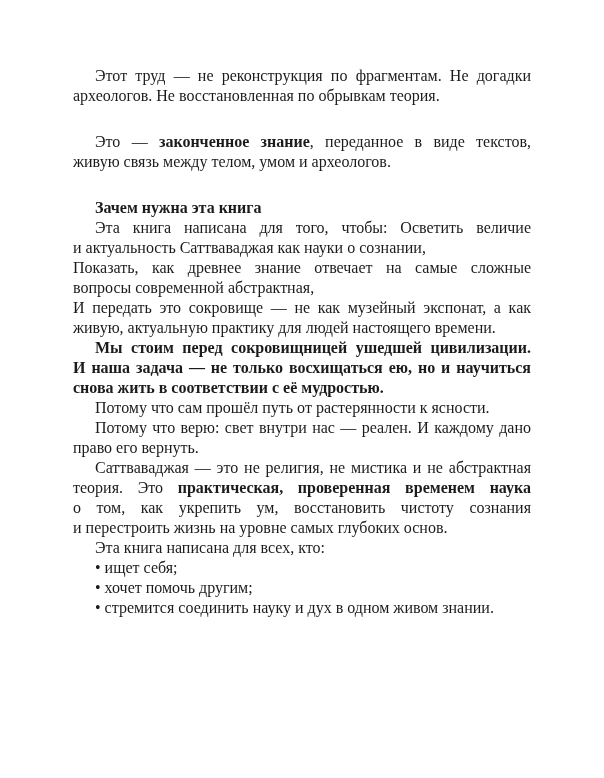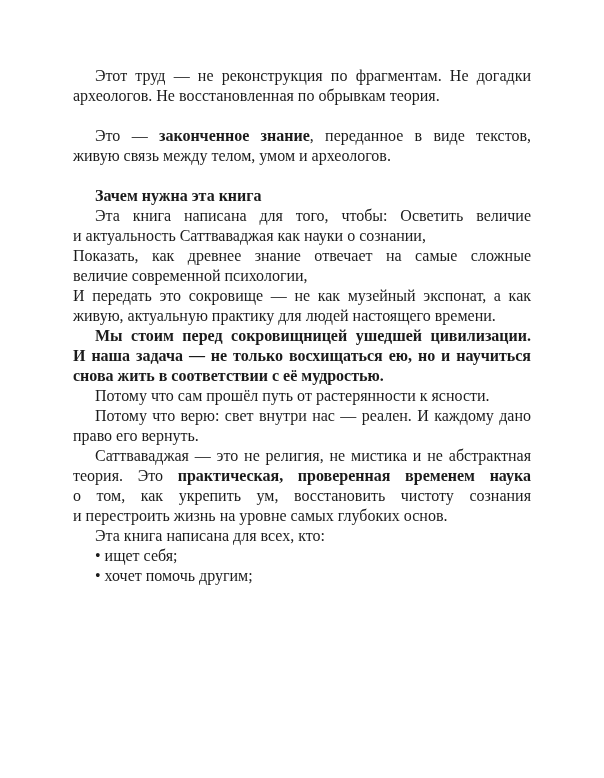--- a/index.html
+++ b/index.html
@@ -21,51 +21,52 @@
     left: 73px;
     top: 66px;
     width: 458px;
     font-size: 16px;
     line-height: 20px;
   }
   .line {
     min-height: 20px;
     white-space: normal;
   }
-  .line.gap    { margin-top: 20px; }
+  .line.gap    { margin-top: 26px; }
   .line.indent { text-indent: 22px; }
   .line.justify {
     text-align: justify;
     text-align-last: justify;
   }
   .line b { font-weight: bold; }
 </style>
 </head>
 <body>
 
 <div class="page">
   <div class="content">
       <div class="line indent justify"><span>Этот труд — не реконструкция по фрагментам. Не догадки</span></div>
       <div class="line"><span>археологов. Не восстановленная по обрывкам теория.</span></div>
       <div class="line indent justify gap"><span>Это — </span><b>законченное знание</b><span>, переданное в виде текстов,</span></div>
       <div class="line"><span>живую связь между телом, умом и археологов.</span></div>
       <div class="line indent gap"><b>Зачем нужна эта книга</b></div>
       <div class="line indent justify"><span>Эта книга написана для того, чтобы: Осветить величие</span></div>
       <div class="line"><span>и актуальность Саттваваджая как науки о сознании,</span></div>
       <div class="line justify"><span>Показать, как древнее знание отвечает на самые сложные</span></div>
-      <div class="line"><span>величие современной психологии,</span></div>
+      <div class="line"><span>вопросы современной абстрактная,</span></div>
       <div class="line justify"><span>И передать это сокровище — не как музейный экспонат, а как</span></div>
       <div class="line"><span>живую, актуальную практику для людей настоящего времени.</span></div>
       <div class="line indent justify"><b>Мы стоим перед сокровищницей ушедшей цивилизации.</b></div>
       <div class="line justify"><b>И наша задача — не только восхищаться ею, но и научиться</b></div>
       <div class="line"><b>снова жить в соответствии с её мудростью.</b></div>
       <div class="line indent"><span>Потому что сам прошёл путь от растерянности к ясности.</span></div>
       <div class="line indent justify"><span>Потому что верю: свет внутри нас — реален. И каждому дано</span></div>
       <div class="line"><span>право его вернуть.</span></div>
       <div class="line indent justify"><span>Саттваваджая — это не религия, не мистика и не абстрактная</span></div>
       <div class="line justify"><span>теория. Это </span><b>практическая, проверенная временем наука</b></div>
       <div class="line justify"><span>о том, как укрепить ум, восстановить чистоту сознания</span></div>
       <div class="line"><span>и перестроить жизнь на уровне самых глубоких основ.</span></div>
       <div class="line indent"><span>Эта книга написана для всех, кто:</span></div>
       <div class="line indent"><span>• ищет себя;</span></div>
       <div class="line indent"><span>• хочет помочь другим;</span></div>
+      <div class="line indent"><span>• стремится соединить науку и дух в одном живом знании.</span></div>
     </div>
 </div>
 
 </body></html>

